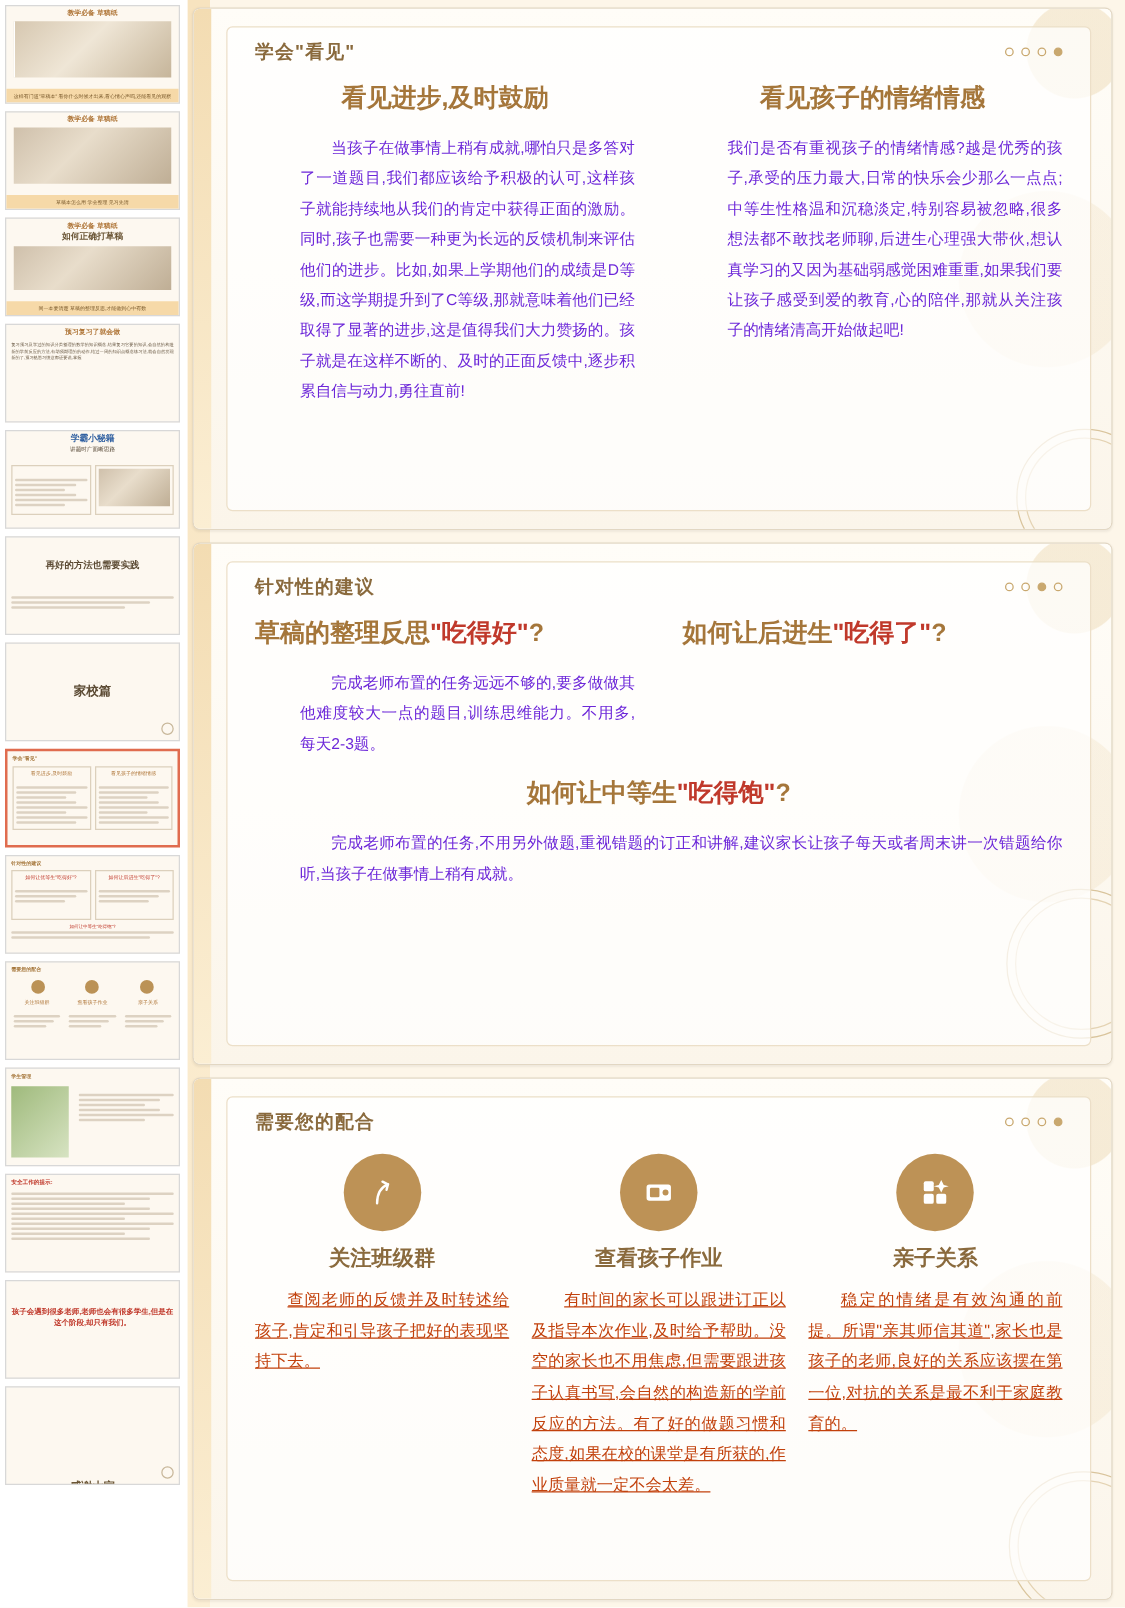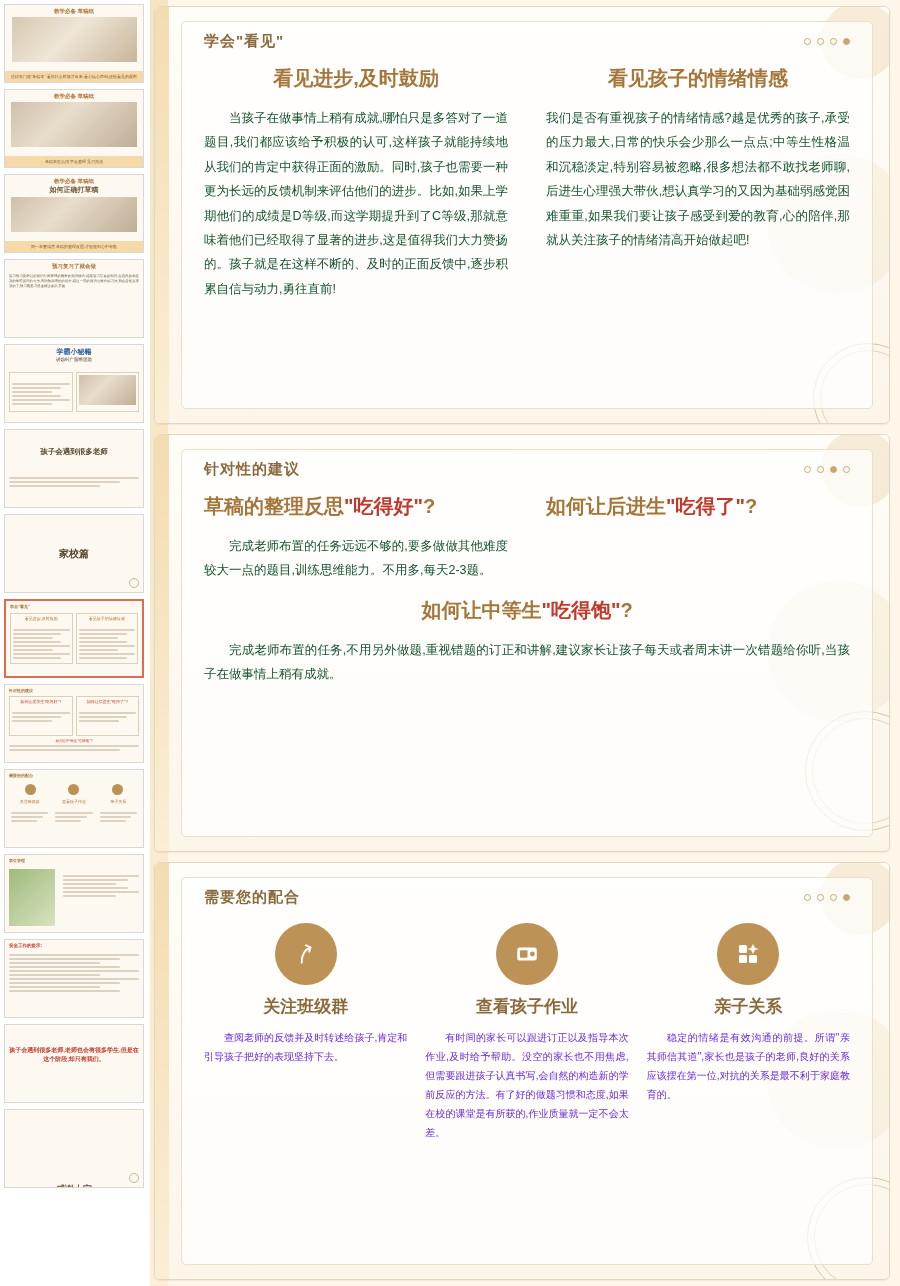--- a/index.html
+++ b/index.html
@@ -146,39 +146,39 @@
   .dots i.on { background: #c9a86f; }
 
   .cols2 { display: flex; gap: 38px; margin-top: 14px; }
   .col { flex: 1; }
   .h-brown {
     font-size: 20px; color: #a5763a; font-weight: bold;
     text-align: center; margin-bottom: 14px;
   }
   .h-brown.left { text-align: left; }
   .body-text {
-    font-size: 12.5px; line-height: 1.95; color: #14532d; text-align: justify;
+    font-size: 12.5px; line-height: 1.95; color: #6d28d9; text-align: justify; margin-left: 36px;
   }
   .indent { text-indent: 2em; }
   .red { color: #c0392b; }
   .wide-block { margin-top: 6px; }
 
   
   .icon-row { display: flex; gap: 18px; margin-top: 16px; }
   .icon-col { flex: 1; text-align: center; }
   .circle-icon {
     width: 62px; height: 62px; border-radius: 50%;
     background: #bd9256; margin: 0 auto 10px auto;
     display: flex; align-items: center; justify-content: center;
     color: #fff;
   }
   .icon-title {
     font-size: 17px; color: #8a6a3d; font-weight: bold; margin-bottom: 10px;
   }
-  .icon-body { font-size: 10px; line-height: 1.9; color: #6d28d9; text-align: justify; }
+  .icon-body { font-size: 13px; line-height: 1.9; color: #c2410c; text-align: justify; text-decoration: underline; }
 </style>
 </head>
 <body>
 
 <div id="app">
 
   <div id="sidebar">
 
     <div class="thumb">
       <div class="thumb-inner">
@@ -229,21 +229,21 @@
           </div>
           <div class="thumb-col">
             <div class="thumb-photo" style="position:static;height:30px;"></div>
           </div>
         </div>
       </div>
     </div>
 
     <div class="thumb">
       <div class="thumb-inner">
-        <div class="thumb-center thumb-red" style="font-size:7.5px;top:28%;">孩子会遇到很多老师</div>
+        <div class="thumb-center thumb-red" style="font-size:7.5px;top:28%;">再好的方法也需要实践</div>
         <div class="thumb-rows" style="margin-top:44px;">
             <div></div>
             <div></div>
             <div></div>
           </div>
       </div>
     </div>
 
     <div class="thumb">
       <div class="thumb-inner">

